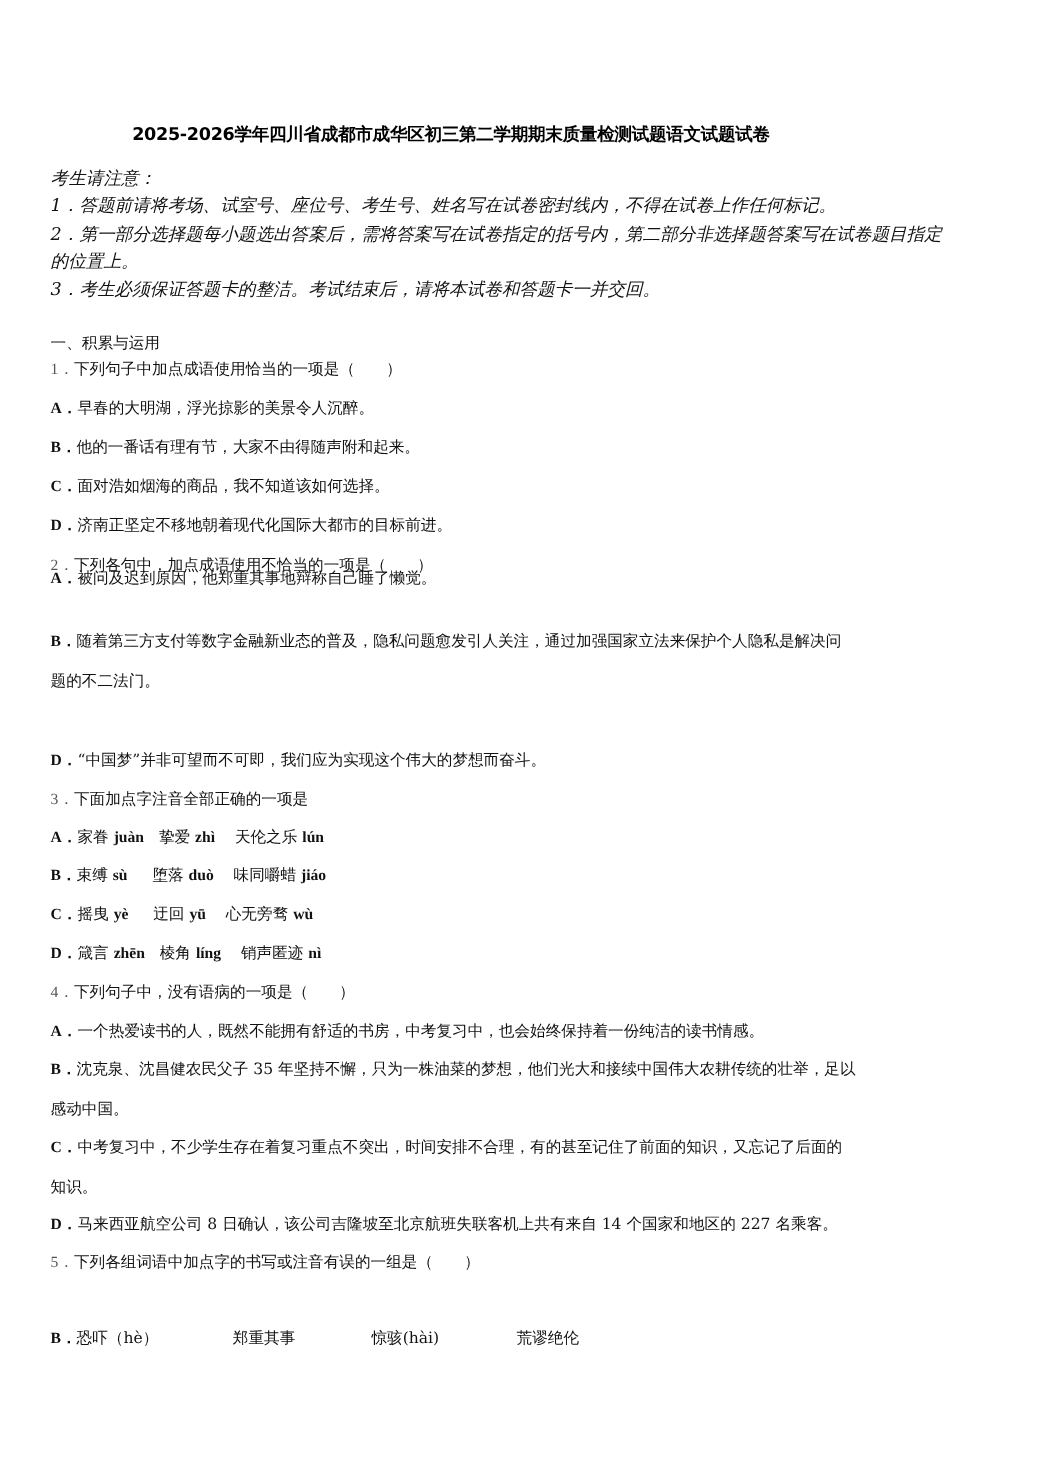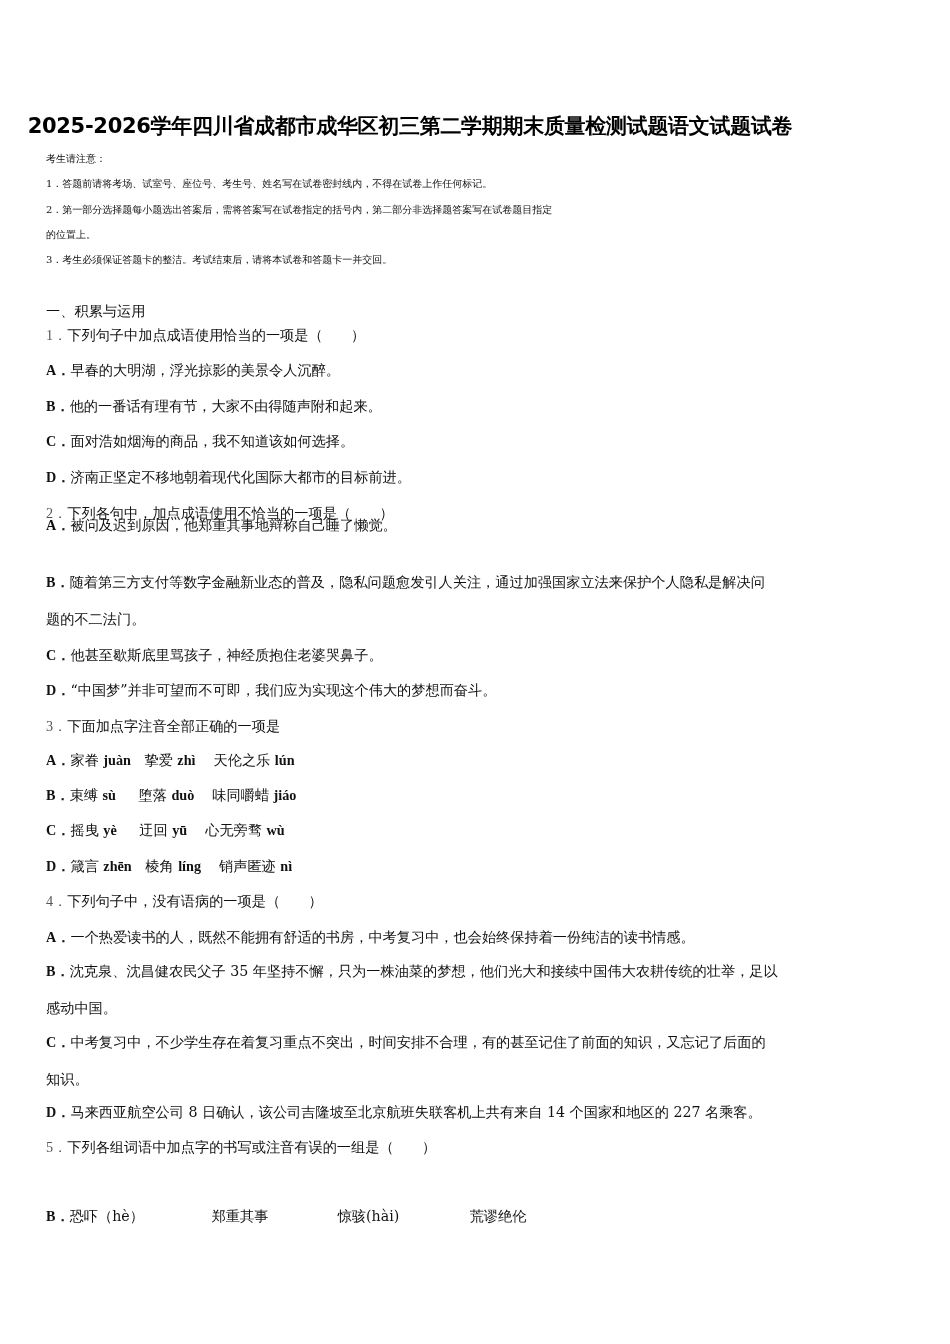--- a/index.html
+++ b/index.html
@@ -1,23 +1,23 @@
 <!DOCTYPE html>
 <html><head>
 <meta charset="utf-8">
 <style>
   html, body { margin: 0; padding: 0; background: #ffffff; }
   body { width: 950px; height: 1344px; position: relative; overflow: hidden;
          font-family: "DejaVu Serif", "Liberation Serif", serif; color: #111; }
   .page { position: absolute; left: 0; top: 0; width: 950px; height: 1344px; }
   .title { position: absolute; left: 0; top: 112px; width: 820px; text-align: center;
            font-family: "DejaVu Sans", "Liberation Sans", sans-serif; font-weight: bold;
-           font-size: 21px; letter-spacing: -0.3px; color: #000; }
+           font-size: 16px; letter-spacing: -0.3px; color: #000; }
   .line { position: absolute; left: 46px; white-space: nowrap; font-size: 14.2px; color: #111; }
-  .notice { font-size: 10px; }
+  .notice { font-size: 16px; font-style: italic; }
   .qnum { color: #555; font-family: "Liberation Serif", serif; }
   .opt-letter { font-weight: bold; font-family: "Liberation Serif", serif; }
   .py { font-weight: bold; font-family: "Liberation Serif", serif; }
   .cell { display: inline-block; }
 </style>
 </head>
 <body>
 
 <div class="page">
 
@@ -38,21 +38,20 @@
   <div class="line" style="top:397px"><span class="opt-letter">B．</span><span>他的一番话有理有节，大家不由得随声附和起来。</span></div>
   <div class="line" style="top:432px"><span class="opt-letter">C．</span><span>面对浩如烟海的商品，我不知道该如何选择。</span></div>
   <div class="line" style="top:468px"><span class="opt-letter">D．</span><span>济南正坚定不移地朝着现代化国际大都市的目标前进。</span></div>
 
   <div class="line" style="top:504px">
     <span class="qnum">2．</span><span>下列各句中，加点成语使用不恰当的一项是（　　）</span>
   </div>
   <div class="line" style="top:516px"><span class="opt-letter">A．</span><span>被问及迟到原因，他郑重其事地辩称自己睡了懒觉。</span></div>
   <div class="line" style="top:573px"><span class="opt-letter">B．</span><span>随着第三方支付等数字金融新业态的普及，隐私问题愈发引人关注，通过加强国家立法来保护个人隐私是解决问</span></div>
   <div class="line" style="top:610px">题的不二法门。</div>
-  <div class="line" style="top:646px"><span class="opt-letter">C．</span><span>他甚至歇斯底里骂孩子，神经质抱住老婆哭鼻子。</span></div>
   <div class="line" style="top:681px"><span class="opt-letter">D．</span><span>“中国梦”并非可望而不可即，我们应为实现这个伟大的梦想而奋斗。</span></div>
 
   <div class="line" style="top:717px">
     <span class="qnum">3．</span><span>下面加点字注音全部正确的一项是</span>
   </div>
   <div class="line" style="top:751px">
     <span class="opt-letter">A．</span><span>家眷</span> <span class="py">juàn</span>&nbsp;&nbsp;&nbsp;<span>挚爱</span> <span class="py">zhì</span>&nbsp;&nbsp;&nbsp;&nbsp;<span>天伦之乐</span> <span class="py">lún</span>
   </div>
   <div class="line" style="top:786px">
     <span class="opt-letter">B．</span><span>束缚</span> <span class="py">sù</span>&nbsp;&nbsp;&nbsp;&nbsp;&nbsp;<span>堕落</span> <span class="py">duò</span>&nbsp;&nbsp;&nbsp;&nbsp;<span>味同嚼蜡</span> <span class="py">jiáo</span>

